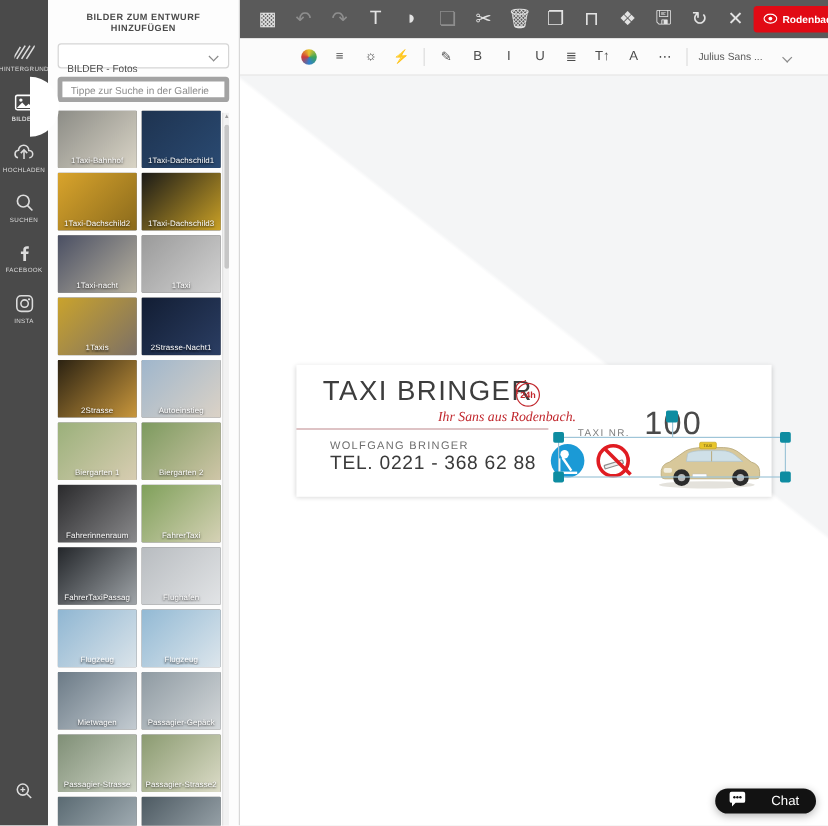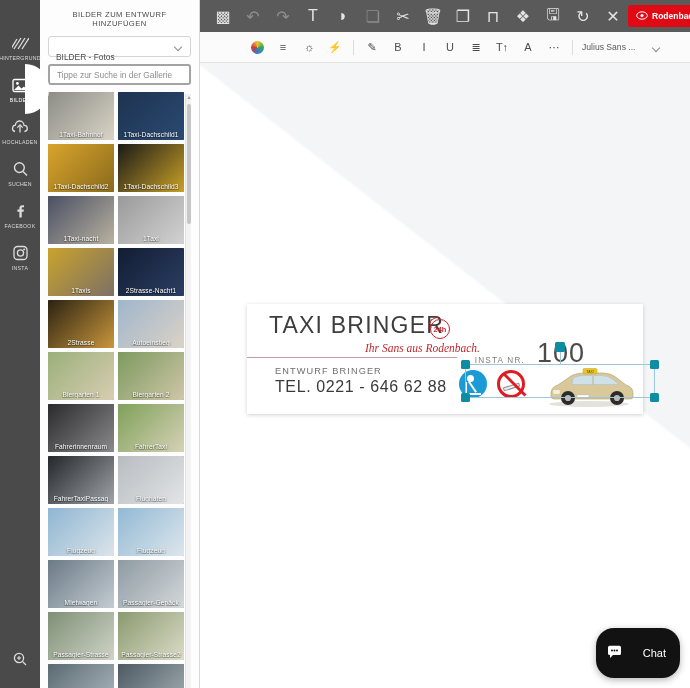--- a/index.html
+++ b/index.html
@@ -37,37 +37,37 @@
   .rail-item.active .glyph, .rail-item.active .lbl { position: relative; z-index: 2; }
   .rail-bottom { margin-top: auto; margin-bottom: 10px; }
 
   
   .panel {
     position: absolute; left: 40px; top: 0; width: 160px; height: 688px;
     background: #fdfdfd; border-right: 1px solid #d8d8d8; z-index: 20;
     padding: 0 8px;
   }
   .panel-title {
-    font-size: 7.6px; font-weight: 400; color: #4a4a4a; letter-spacing: .45px;
+    font-size: 7.6px; font-weight: 700; color: #4a4a4a; letter-spacing: .45px;
     text-align: center; padding: 10px 0 8px 0;
   }
   .select-box {
     height: 21px; border: 1px solid #d5d5d5; border-radius: 3px; background: #fff;
     display: flex; align-items: center; padding: 0 7px;
     font-size: 8.4px; color: #4d4d4d; cursor: pointer; margin-bottom: 7px;
   }
   .select-box .sel-val { flex: 1; margin-top: 20px; }
   .chev { width: 9px; height: 9px; position: relative; }
   .chev::before {
     content: ""; position: absolute; left: 1px; top: 2px;
     width: 5px; height: 5px; border-right: 1.2px solid #8b8b8b; border-bottom: 1.2px solid #8b8b8b;
     transform: rotate(45deg);
   }
   .search-box {
-    height: 21px; border: 2px solid #a3a3a3; border-radius: 3px; background: #fff;
+    height: 21px; border: 4px solid #a3a3a3; border-radius: 3px; background: #fff;
     display: flex; align-items: center; padding: 0 7px; margin-bottom: 7px;
   }
   .search-box input {
     border: none; outline: none; width: 100%;
     font-family: "Liberation Sans", sans-serif; font-size: 8.4px; color: #555;
   }
   .search-box input::placeholder { color: #8d8d8d; }
 
   .grid-wrap { position: relative; height: 616px; overflow: hidden; }
   .grid {
@@ -233,21 +233,21 @@
     position: absolute; left: 50%; top: -16px; width: 1px; height: 16px;
     background: #9fc5d8;
   }
   .rot-handle {
     position: absolute; left: 50%; top: -23px; margin-left: -5px;
     width: 10px; height: 10px; background: #0e8ca1; border-radius: 1.5px;
   }
 
   
   .chat {
-    position: absolute; right: 10px; bottom: 10px; height: 50px;
+    position: absolute; right: 10px; bottom: 10px; height: 21px;
     background: #121212; border-radius: 18px; color: #fff;
     display: flex; align-items: center; gap: 21px; padding: 0 14px 0 11px;
     font-size: 11px; cursor: pointer; z-index: 40;
     box-shadow: 0 2px 7px rgba(0,0,0,.3);
     text-align: center;
   }
 </style>
 </head>
 <body>
 
@@ -513,23 +513,23 @@
 
   <div class="canvas">
     <div class="canvas-shade"></div>
 
     <div class="card">
       <div class="card-inner">
         <div class="brand">TAXI BRINGER</div>
         <div class="badge24">24h</div>
         <div class="slogan">Ihr Sans aus Rodenbach.</div>
         <div class="rule"></div>
-        <div class="owner">ENTWURF BRINGER</div>
-        <div class="tel">TEL. 0221 - 646 62 88</div>
-        <div class="taxinr-lbl">INSTA NR.</div>
+        <div class="owner">WOLFGANG BRINGER</div>
+        <div class="tel">TEL. 0221 - 368 62 88</div>
+        <div class="taxinr-lbl">TAXI NR.</div>
         <div class="taxinr-val">100</div>
 
         <div class="ic-belt">
             <span class="strap"></span>
           </div>
         <div class="ic-smoke">
           <span class="cig"></span>
             <span class="bar"></span>
         </div>
 

